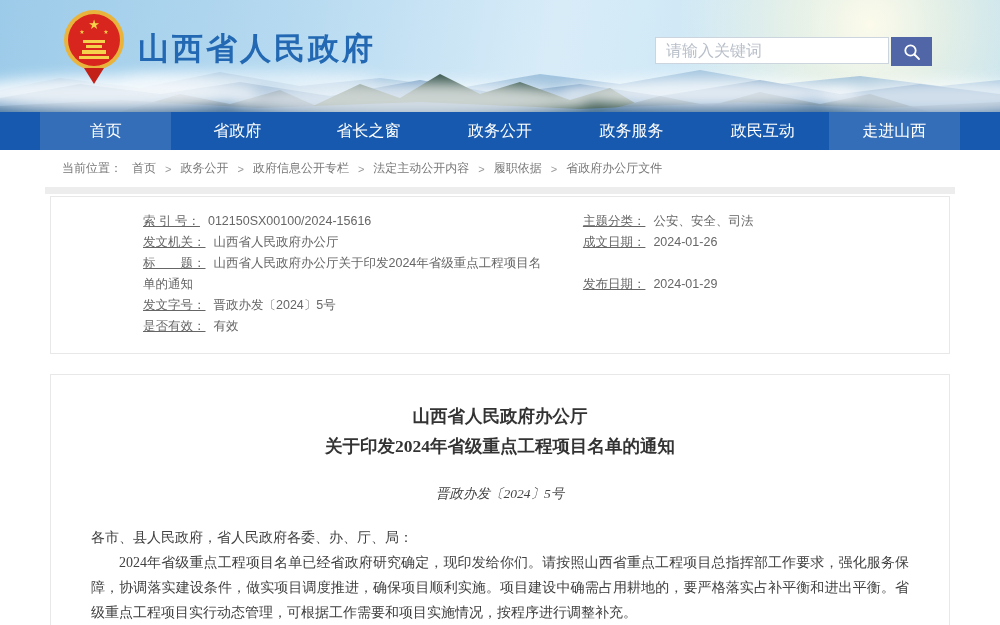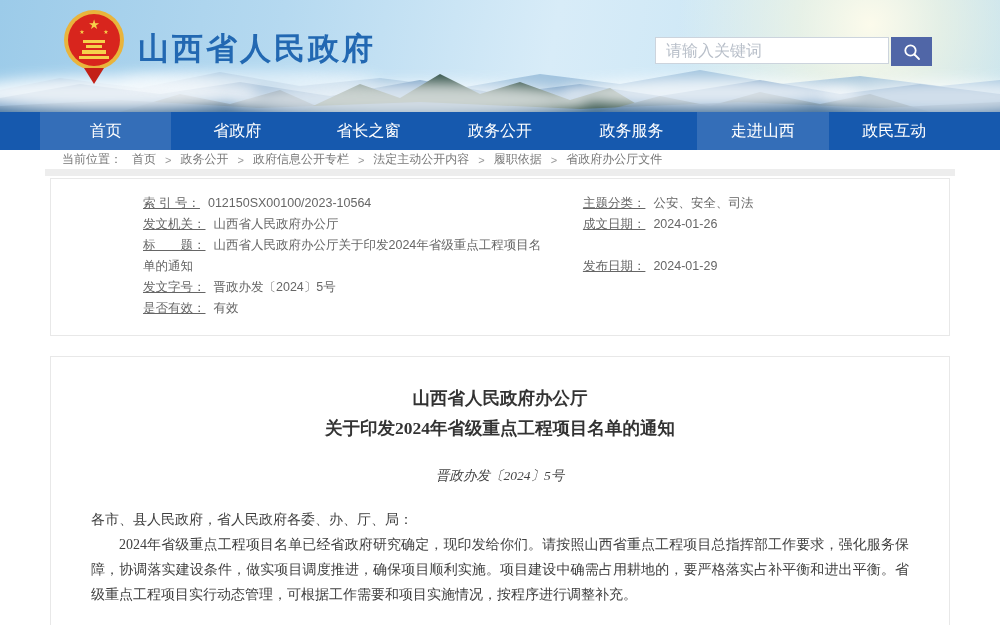--- a/index.html
+++ b/index.html
@@ -32,21 +32,21 @@
   .search-input::placeholder { color:#b8bfc9; }
   .search-btn { width:41px; height:29px; margin-left:2px; background:#5066a7; border:none; cursor:pointer;
     display:flex; align-items:center; justify-content:center; }
 
   
   .navbar { display:flex; width:1000px; height:38px; background:#1659ae; padding:0 40px; }
   .nav-item { flex:1; text-align:center; line-height:38px; color:#fff; font-size:16px; cursor:pointer; }
   .nav-item.lit { background:rgba(255,255,255,.13); }
 
   
-  .crumb-bar { height:19px; display:flex; align-items:center; padding-left:62px; font-size:12px; color:#777; background:#fff; }
+  .crumb-bar { height:37px; display:flex; align-items:center; padding-left:62px; font-size:12px; color:#777; background:#fff; }
   .crumb-bar a { color:#777; text-decoration:none; cursor:pointer; }
   .crumb-sep { margin:0 9px; color:#999; font-size:11px; }
   .crumb-label { margin-right:10px; }
   .gray-divider { height:7px; background:#ededed; margin:0 45px; }
 
   
   .meta-box { margin:2px 50px 0; border:1px solid #e8e8e8; background:#fff; display:flex; padding:14px 0 16px; }
   .meta-col-left { width:55%; padding-left:92px; }
   .meta-col-right { width:45%; padding-left:38px; }
   .meta-row { line-height:21px; font-size:12.5px; color:#666; white-space:pre; }
@@ -110,22 +110,22 @@
       </button>
     </div>
   </div>
 
   <div class="navbar">
     <div class="nav-item lit">首页</div>
     <div class="nav-item">省政府</div>
     <div class="nav-item">省长之窗</div>
     <div class="nav-item">政务公开</div>
     <div class="nav-item">政务服务</div>
+    <div class="nav-item">政民互动</div>
     <div class="nav-item lit">走进山西</div>
-    <div class="nav-item">政民互动</div>
   </div>
 
   <div class="crumb-bar">
     <span class="crumb-label">当前位置：</span>
     <a>首页</a>
     <span class="crumb-sep">&gt;</span>
     <a>政务公开</a>
     <span class="crumb-sep">&gt;</span>
     <a>政府信息公开专栏</a>
     <span class="crumb-sep">&gt;</span>
@@ -133,21 +133,21 @@
     <span class="crumb-sep">&gt;</span>
     <a>履职依据</a>
     <span class="crumb-sep">&gt;</span>
     <a>省政府办公厅文件</a>
   </div>
 
   <div class="gray-divider"></div>
 
   <div class="meta-box">
     <div class="meta-col-left">
-      <div class="meta-row"><span class="meta-label">索 引 号：</span><span class="meta-value">012150SX00100/2023-10564</span></div>
+      <div class="meta-row"><span class="meta-label">索 引 号：</span><span class="meta-value">012150SX00100/2024-15616</span></div>
       <div class="meta-row"><span class="meta-label">发文机关：</span><span class="meta-value">山西省人民政府办公厅</span></div>
       <div class="meta-row"><span class="meta-label">标　　题：</span><span class="meta-value">山西省人民政府办公厅关于印发2024年省级重点工程项目名单的通知</span></div>
       <div class="meta-row"><span class="meta-label">发文字号：</span><span class="meta-value">晋政办发〔2024〕5号</span></div>
       <div class="meta-row"><span class="meta-label">是否有效：</span><span class="meta-value">有效</span></div>
     </div>
     <div class="meta-col-right">
       <div class="meta-row"><span class="meta-label">主题分类：</span><span class="meta-value">公安、安全、司法</span></div>
       <div class="meta-row"><span class="meta-label">成文日期：</span><span class="meta-value">2024-01-26</span></div>
       <div class="meta-gap"></div>
       <div class="meta-row"><span class="meta-label">发布日期：</span><span class="meta-value">2024-01-29</span></div>

